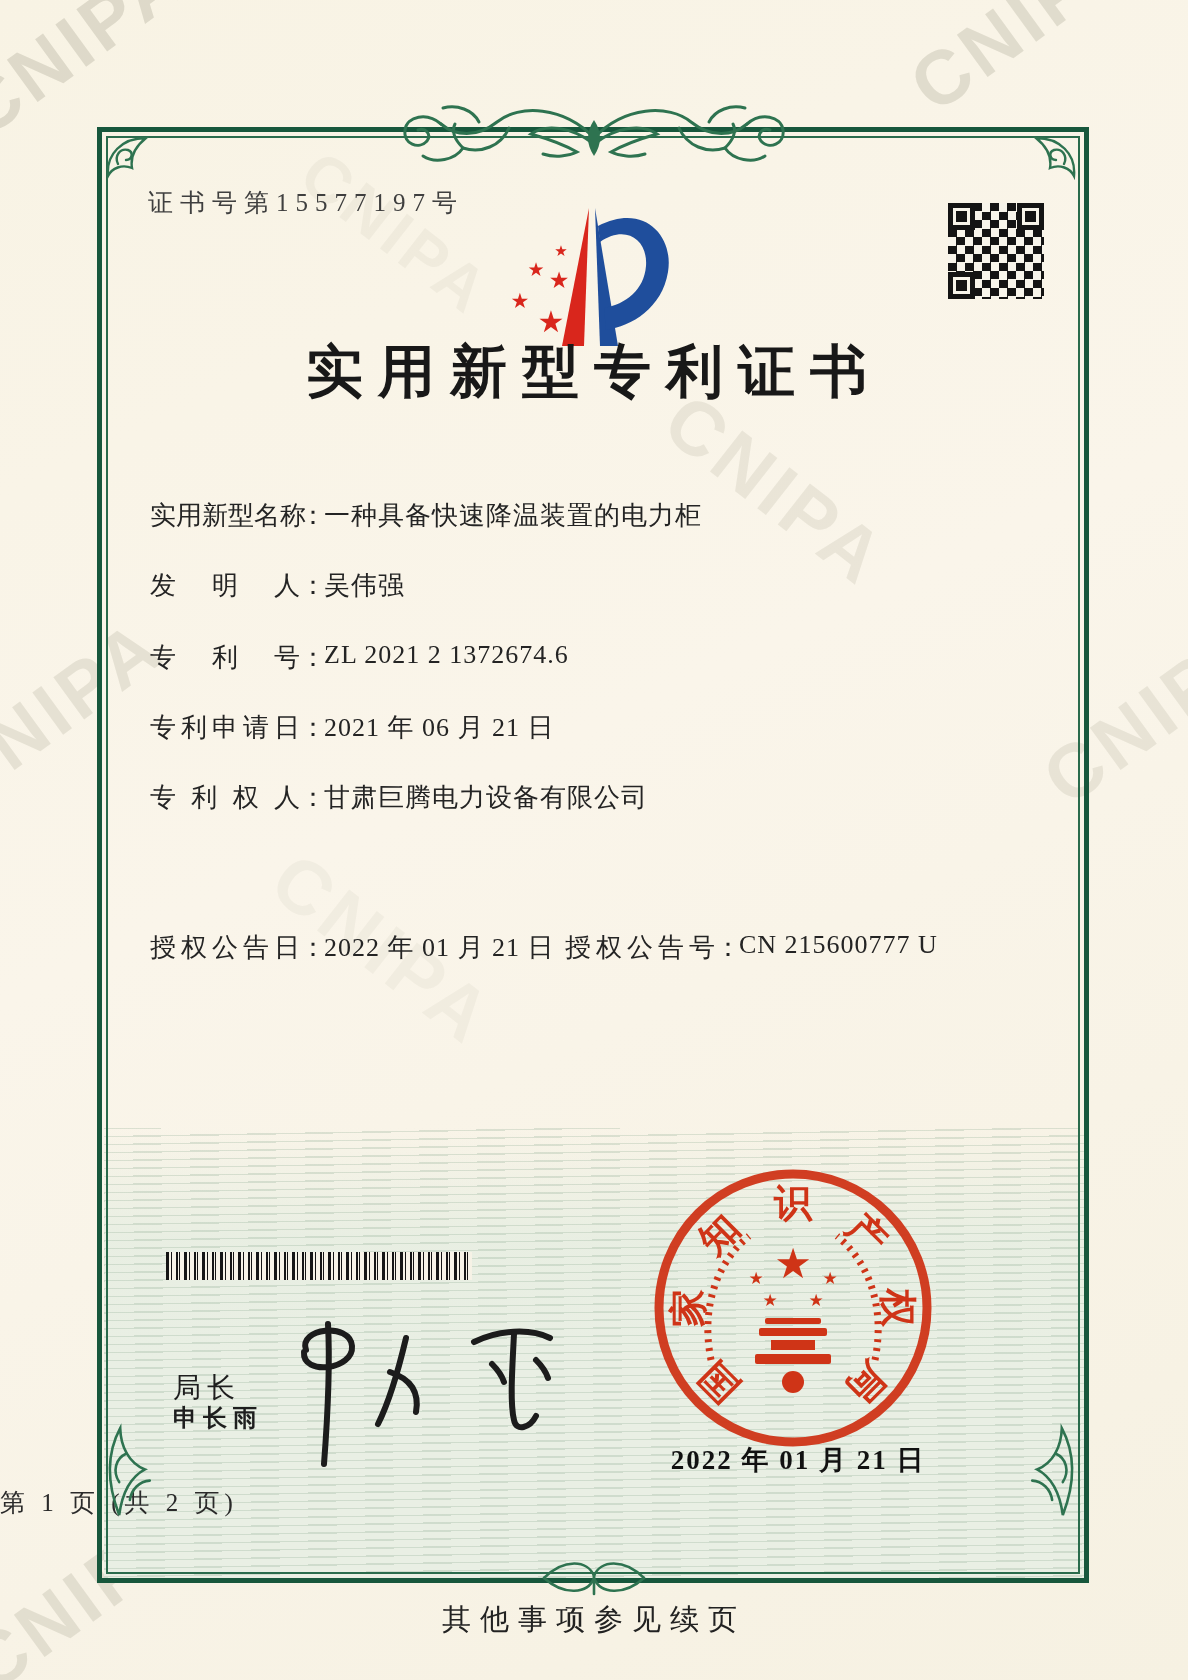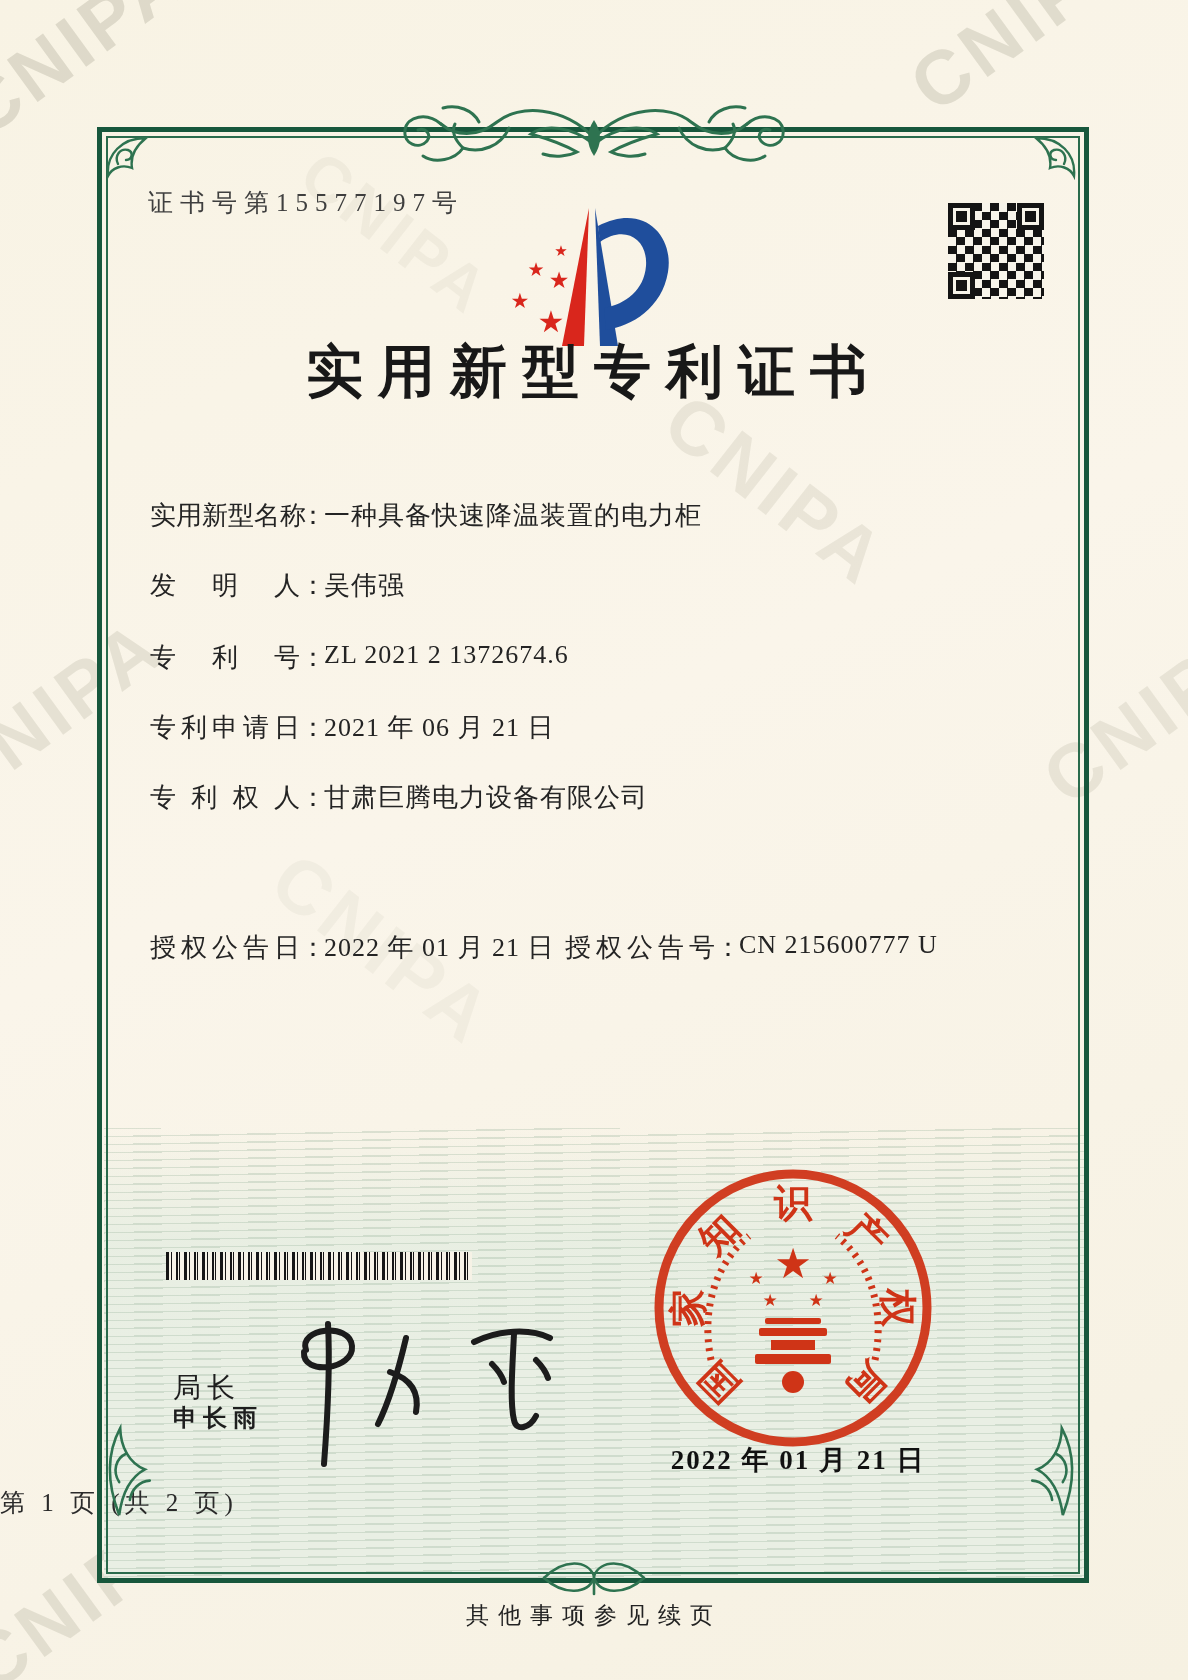--- a/index.html
+++ b/index.html
@@ -53,21 +53,21 @@
   .sig-title{position:absolute;left:173px;top:1369px;font-family:"Liberation Sans","DejaVu Sans",sans-serif;
       font-weight:400;font-size:28px;letter-spacing:6px;color:#1e1e1e;}
   .sig-name{position:absolute;left:173px;top:1402px;font-family:"Liberation Sans","DejaVu Sans",sans-serif;
       font-weight:600;font-size:24px;letter-spacing:6px;color:#1e1e1e;}
   .sig-svg{position:absolute;left:278px;top:1312px;}
   .seal{position:absolute;left:645px;top:1160px;width:296px;height:296px;mix-blend-mode:multiply;}
   .seal-date{position:absolute;left:668px;top:1442px;width:260px;text-align:center;font-size:27px;
       font-weight:700;letter-spacing:2px;color:#111;z-index:5;}
   .pageinfo{position:absolute;left:0;width:100%;top:1486px;font-size:25px;
       letter-spacing:5px;color:#2a2a2a;}
-  .note{position:absolute;left:0;width:100%;top:1600px;text-align:center;font-size:23px;
+  .note{position:absolute;left:0;width:100%;top:1600px;text-align:center;font-size:29px;
       letter-spacing:9px;color:#222;}
   .orn{position:absolute;z-index:4;}
   .orn-top{left:359px;top:80px;}
   .orn-tl{left:104px;top:134px;}
   .orn-tr{left:1032px;top:134px;transform:scaleX(-1);}
   .orn-bl{left:100px;top:1420px;transform:rotate(-14deg);}
   .orn-br{left:1030px;top:1420px;transform:scaleX(-1) rotate(-14deg);}
   .orn-bc{left:534px;top:1550px;}
 </style>
 </head>

